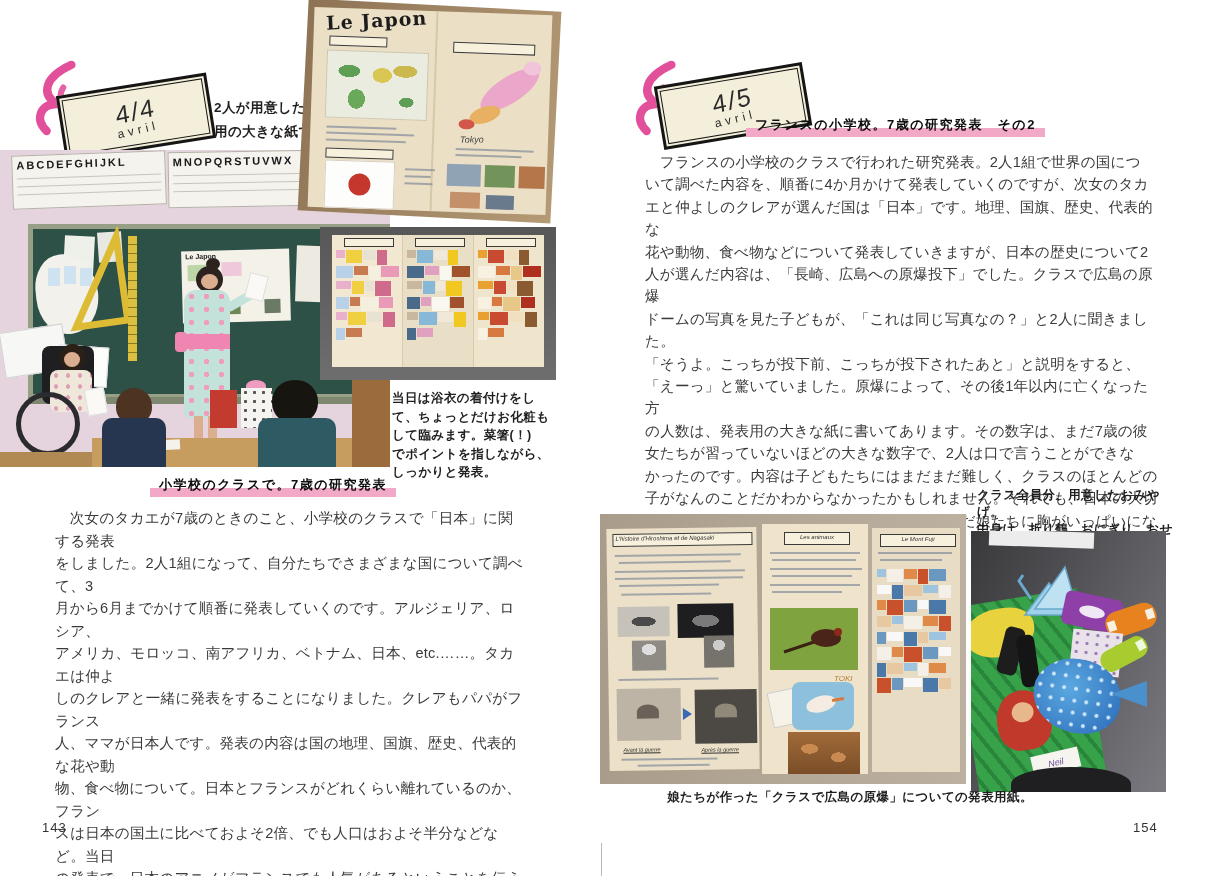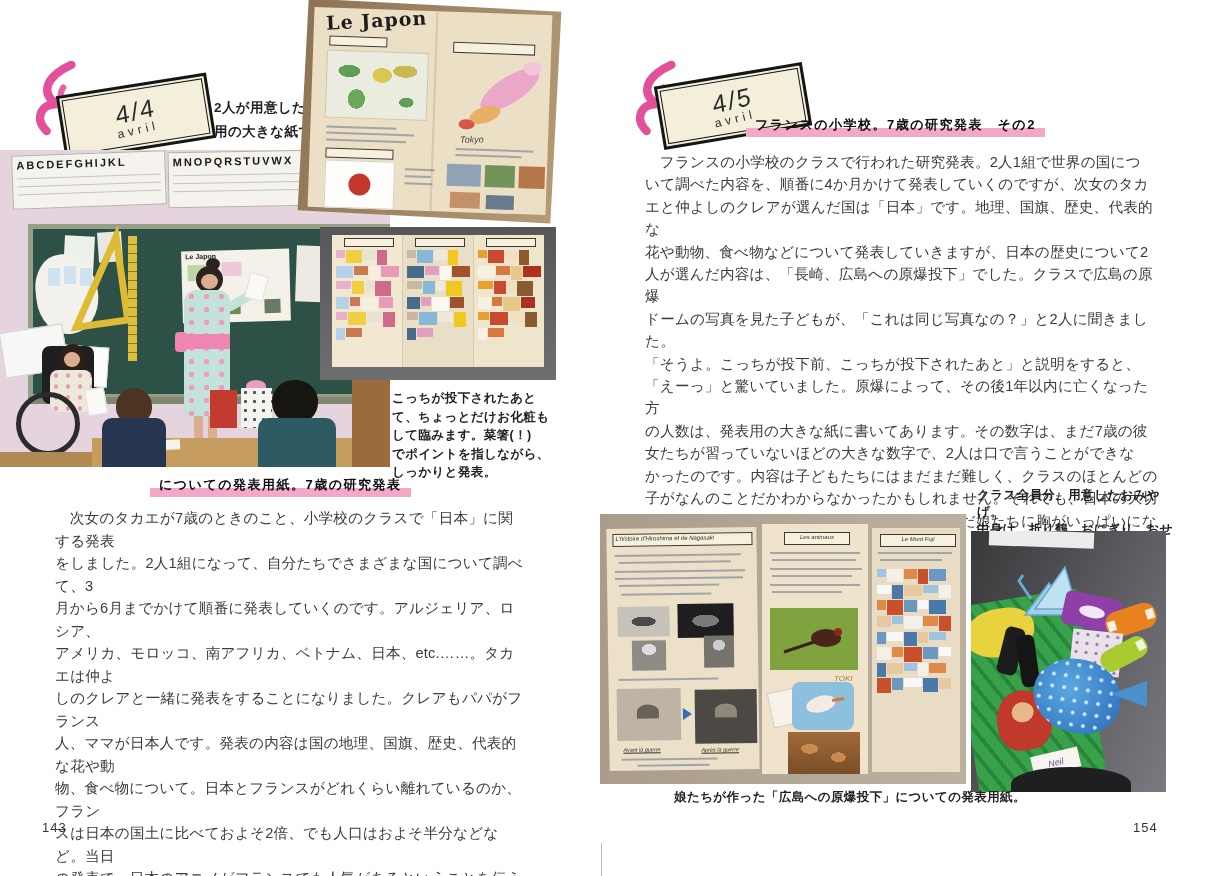--- a/index.html
+++ b/index.html
@@ -192,27 +192,27 @@
         <div class="nb-box" style="left:12px;top:3px;width:44px;height:7px"></div>
         <div class="mosaic" style="left:3px;top:14px;width:64px;height:114px"><span class="tile" style="background: rgb(200, 184, 160); width: 9px; height: 8px;"></span><span class="tile" style="background: rgb(136, 184, 216); width: 16px; height: 13px;"></span><span class="tile" style="background: rgb(240, 232, 216); width: 13px; height: 10px;"></span><span class="tile" style="background: rgb(240, 200, 32); width: 10px; height: 15px;"></span><span class="tile" style="background: rgb(74, 106, 138); width: 17px; height: 12px;"></span><span class="tile" style="background: rgb(224, 160, 192); width: 14px; height: 9px;"></span><span class="tile" style="background: rgb(248, 248, 240); width: 11px; height: 14px;"></span><span class="tile" style="background: rgb(160, 82, 45); width: 18px; height: 11px;"></span><span class="tile" style="background: rgb(200, 184, 160); width: 15px; height: 8px;"></span><span class="tile" style="background: rgb(136, 184, 216); width: 12px; height: 13px;"></span><span class="tile" style="background: rgb(240, 232, 216); width: 9px; height: 10px;"></span><span class="tile" style="background: rgb(240, 200, 32); width: 16px; height: 15px;"></span><span class="tile" style="background: rgb(74, 106, 138); width: 13px; height: 12px;"></span><span class="tile" style="background: rgb(224, 160, 192); width: 10px; height: 9px;"></span><span class="tile" style="background: rgb(248, 248, 240); width: 17px; height: 14px;"></span><span class="tile" style="background: rgb(160, 82, 45); width: 14px; height: 11px;"></span><span class="tile" style="background: rgb(200, 184, 160); width: 11px; height: 8px;"></span><span class="tile" style="background: rgb(136, 184, 216); width: 18px; height: 13px;"></span><span class="tile" style="background: rgb(240, 232, 216); width: 15px; height: 10px;"></span><span class="tile" style="background: rgb(240, 200, 32); width: 12px; height: 15px;"></span><span class="tile" style="background: rgb(74, 106, 138); width: 9px; height: 12px;"></span><span class="tile" style="background: rgb(224, 160, 192); width: 16px; height: 9px;"></span></div>
       </div>
       <div style="flex:1;position:relative;background:#efe5cd">
         <div class="nb-box" style="left:12px;top:3px;width:44px;height:7px"></div>
         <div class="mosaic" style="left:3px;top:14px;width:64px;height:114px"><span class="tile" style="background: rgb(232, 160, 48); width: 9px; height: 8px;"></span><span class="tile" style="background: rgb(200, 74, 48); width: 16px; height: 13px;"></span><span class="tile" style="background: rgb(240, 224, 192); width: 13px; height: 10px;"></span><span class="tile" style="background: rgb(138, 90, 48); width: 10px; height: 15px;"></span><span class="tile" style="background: rgb(248, 240, 224); width: 17px; height: 12px;"></span><span class="tile" style="background: rgb(216, 122, 64); width: 14px; height: 9px;"></span><span class="tile" style="background: rgb(232, 200, 136); width: 11px; height: 14px;"></span><span class="tile" style="background: rgb(176, 48, 32); width: 18px; height: 11px;"></span><span class="tile" style="background: rgb(232, 160, 48); width: 15px; height: 8px;"></span><span class="tile" style="background: rgb(200, 74, 48); width: 12px; height: 13px;"></span><span class="tile" style="background: rgb(240, 224, 192); width: 9px; height: 10px;"></span><span class="tile" style="background: rgb(138, 90, 48); width: 16px; height: 15px;"></span><span class="tile" style="background: rgb(248, 240, 224); width: 13px; height: 12px;"></span><span class="tile" style="background: rgb(216, 122, 64); width: 10px; height: 9px;"></span><span class="tile" style="background: rgb(232, 200, 136); width: 17px; height: 14px;"></span><span class="tile" style="background: rgb(176, 48, 32); width: 14px; height: 11px;"></span><span class="tile" style="background: rgb(232, 160, 48); width: 11px; height: 8px;"></span><span class="tile" style="background: rgb(200, 74, 48); width: 18px; height: 13px;"></span><span class="tile" style="background: rgb(240, 224, 192); width: 15px; height: 10px;"></span><span class="tile" style="background: rgb(138, 90, 48); width: 12px; height: 15px;"></span><span class="tile" style="background: rgb(248, 240, 224); width: 9px; height: 12px;"></span><span class="tile" style="background: rgb(216, 122, 64); width: 16px; height: 9px;"></span></div>
       </div>
     </div>
   </div>
 
-  <div class="caption" style="left:392px;top:389px;width:166px;line-height:18.5px">こっちが投下されたあと
+  <div class="caption" style="left:392px;top:389px;width:166px;line-height:18.5px">当日は浴衣の着付けをし
 て、ちょっとだけお化粧も
 して臨みます。菜箸(！)
 でポイントを指しながら、
 しっかりと発表。</div>
 
-  <div class="heading" style="left:150px;top:476px">についての発表用紙。7歳の研究発表</div>
+  <div class="heading" style="left:150px;top:476px">小学校のクラスで。7歳の研究発表</div>
 
   <div class="jp-body" style="left:55px;top:507px;width:470px">　次女のタカエが7歳のときのこと、小学校のクラスで「日本」に関する発表
 をしました。2人1組になって、自分たちでさまざまな国について調べて、3
 月から6月までかけて順番に発表していくのです。アルジェリア、ロシア、
 アメリカ、モロッコ、南アフリカ、ベトナム、日本、etc.……。タカエは仲よ
 しのクレアと一緒に発表をすることになりました。クレアもパパがフランス
 人、ママが日本人です。発表の内容は国の地理、国旗、歴史、代表的な花や動
 物、食べ物について。日本とフランスがどれくらい離れているのか、フラン
 スは日本の国土に比べておよそ2倍、でも人口はおよそ半分などなど。当日
 の発表で、日本のアニメがフランスでも人気があるということを伝えたとき
@@ -348,18 +348,18 @@
     <div class="abs" style="left:128px;top:112px;width:50px;height:22px;background:#a8cc30;border-radius:10px;transform:rotate(-28deg)">
       <div style="position:absolute;right:2px;top:6px;width:8px;height:10px;background:#f0f8e0"></div>
     </div>
     <div class="abs" style="left:62px;top:128px;width:88px;height:74px;border-radius:48% 52% 45% 55%;transform:rotate(8deg);
                 background-image:radial-gradient(circle,#cfe6f8 1.5px,transparent 2.3px),radial-gradient(circle at 40% 40%,#5aa8e0,#2a6ab8);
                 background-size:12px 12px,100% 100%"></div>
     <div class="abs" style="left:140px;top:150px;width:36px;height:26px;background:#4a90cc;clip-path:polygon(0 50%,100% 0,100% 100%)"></div>
     <div class="abs" style="left:40px;top:236px;width:120px;height:34px;background:#1f1f22;border-radius:50% 50% 0 0"></div>
   </div>
 
-  <div class="caption" style="left:640px;top:788px;width:420px;text-align:center;white-space:normal">娘たちが作った「広島への原爆投下」についての発表用紙。</div>
+  <div class="caption" style="left:640px;top:788px;width:420px;text-align:center;white-space:normal">娘たちが作った「クラスで広島の原爆」についての発表用紙。</div>
 
   <div class="pagenum" style="left:1133px;top:820px">154</div>
 
   <div class="gutter" style="top:843px;height:33px"></div>
 </div>
 
 </body></html>

